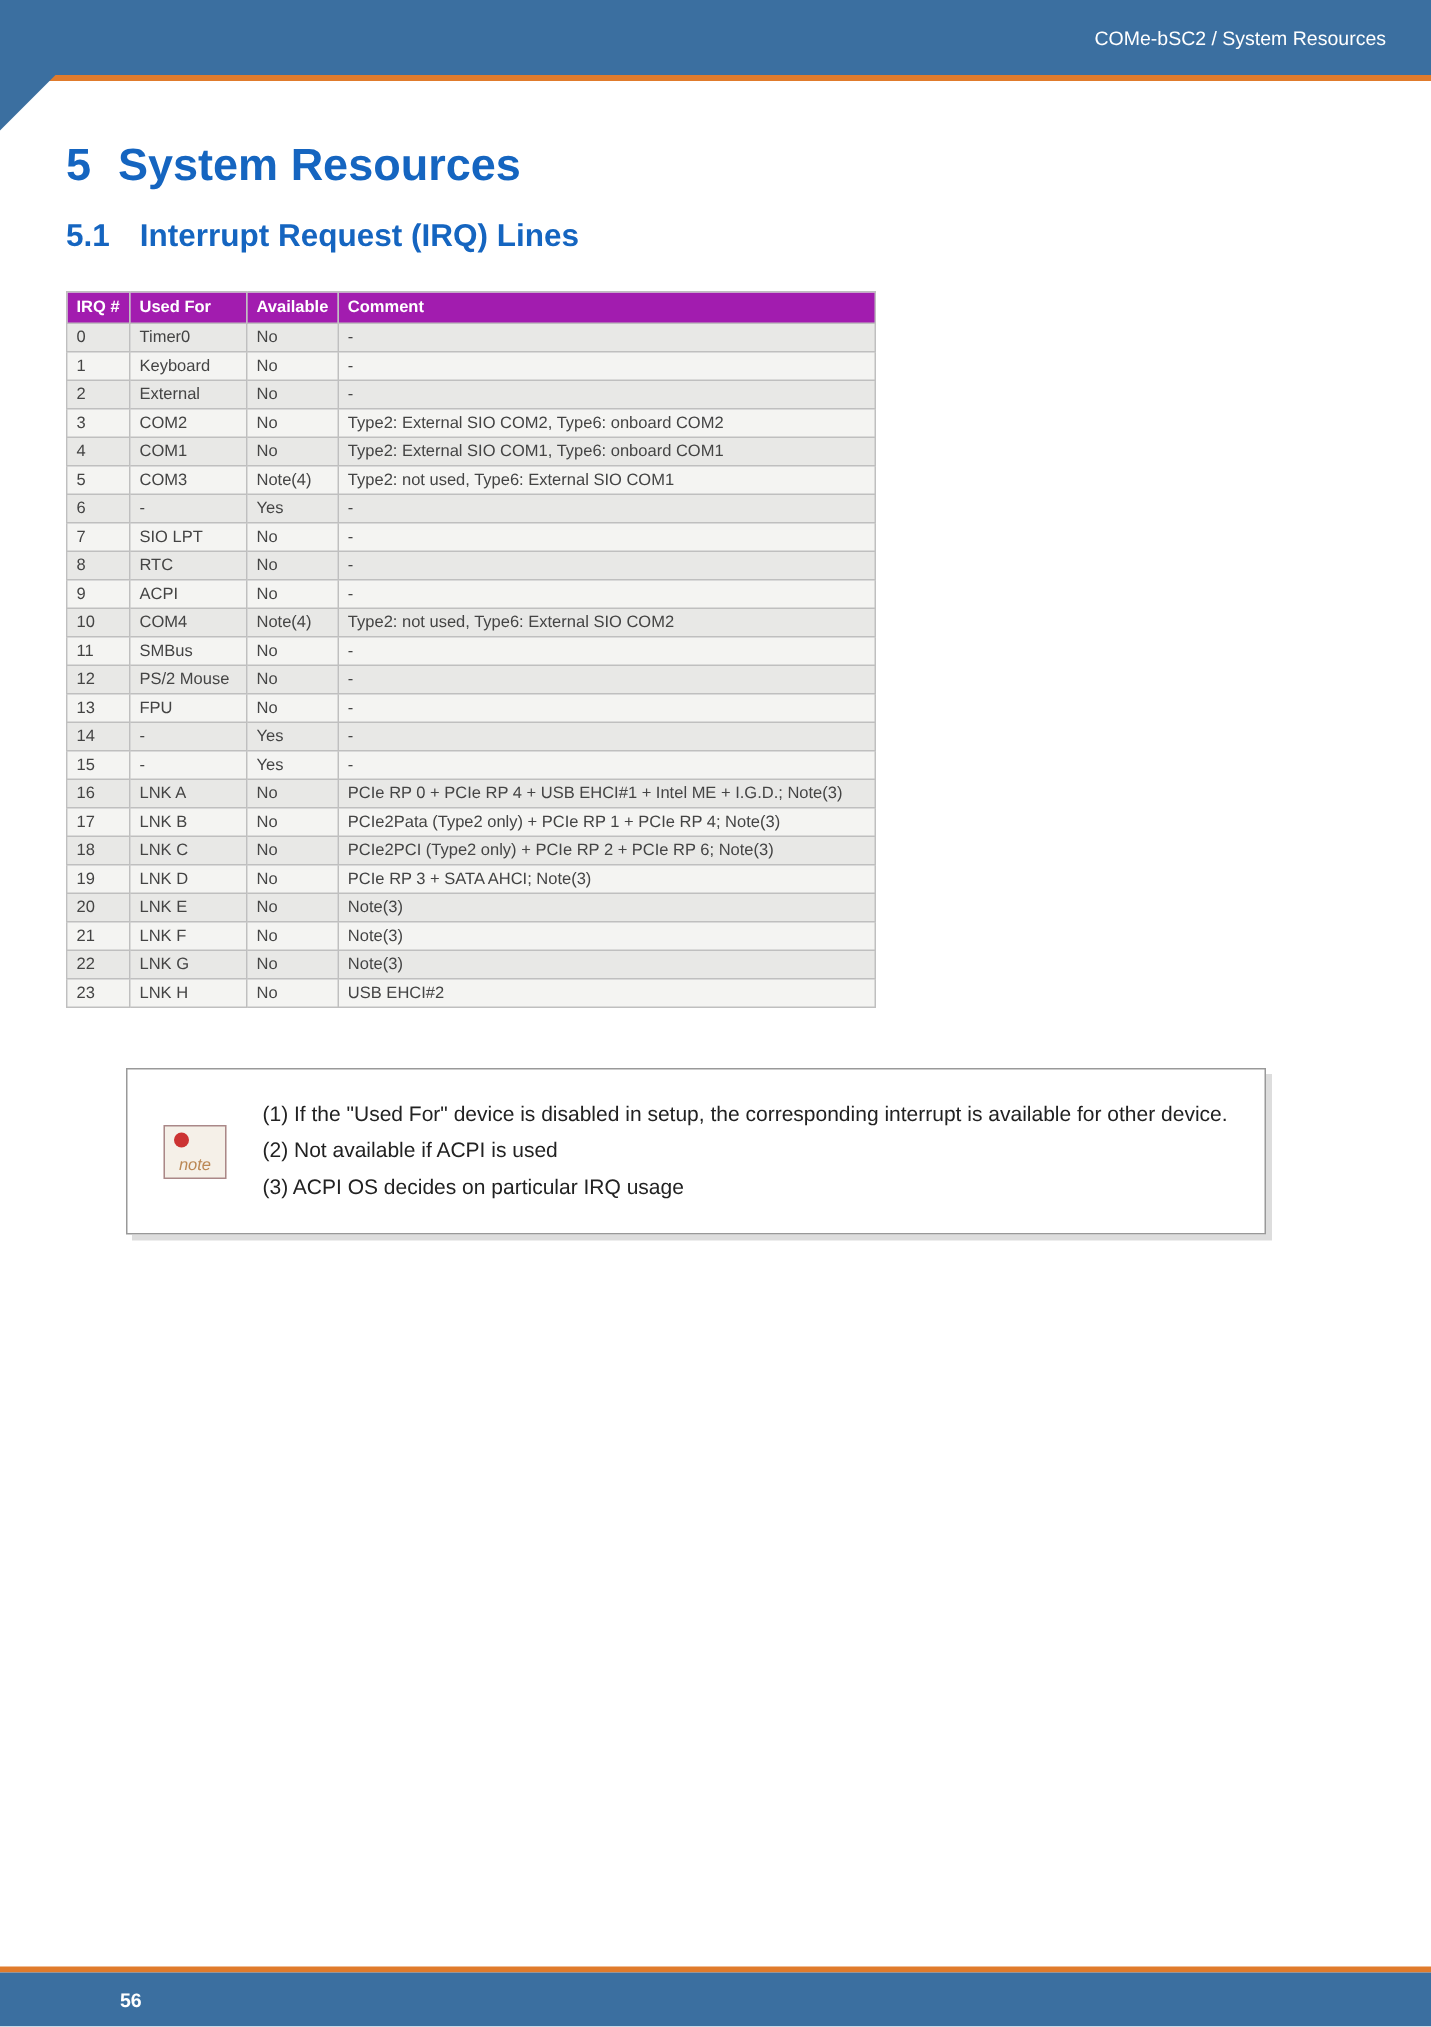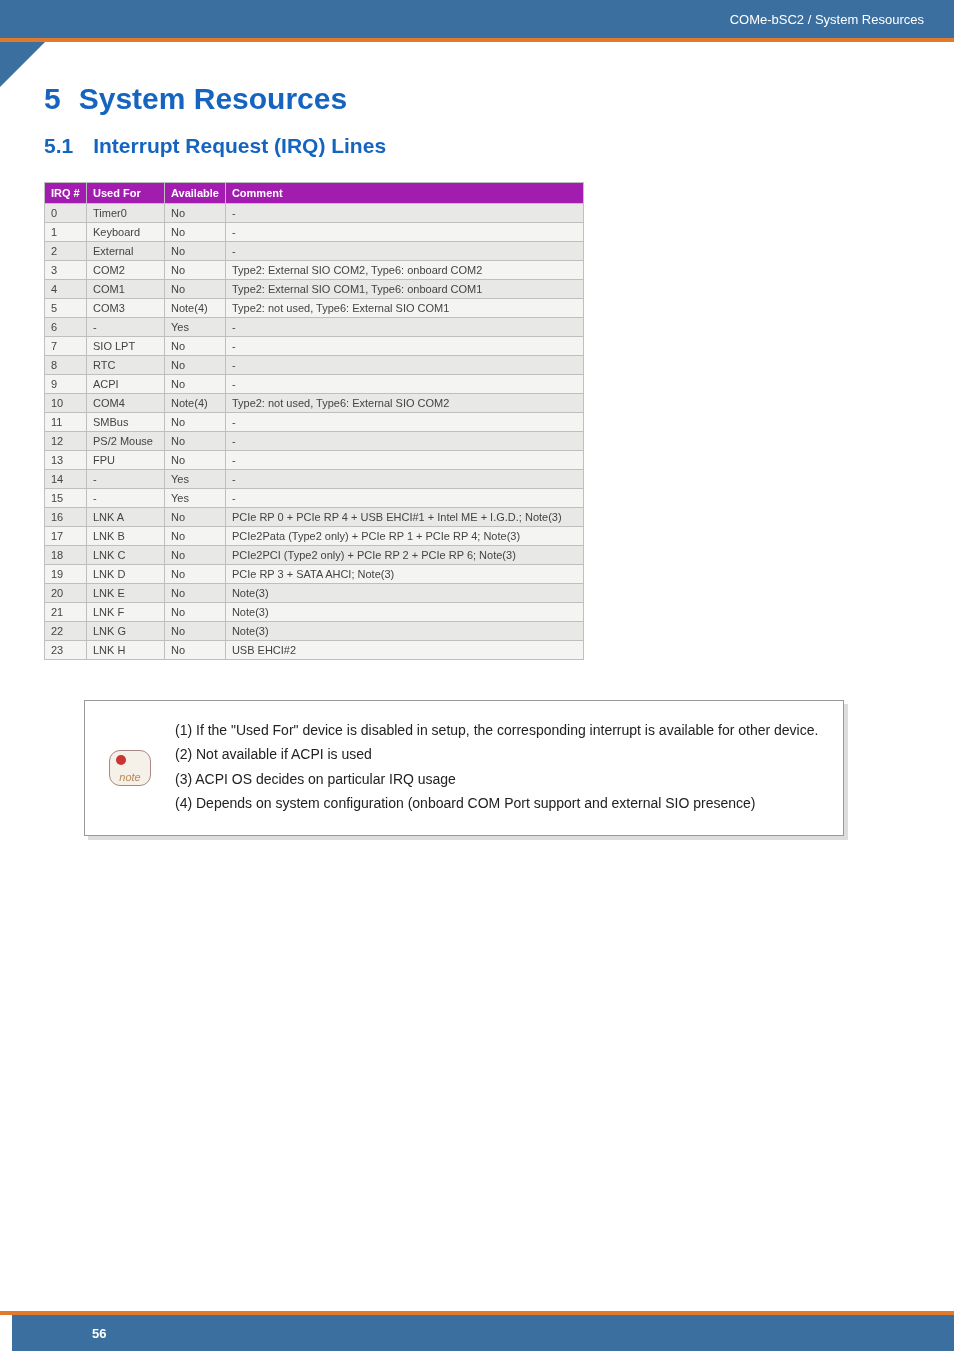--- a/index.html
+++ b/index.html
@@ -6,21 +6,21 @@
   body {
     font-family: "Segoe UI", Tahoma, sans-serif;
     background: #fff;
     width: 954px;
     height: 1351px;
     position: relative;
     color: #333;
   }
   .header-bar {
     background: #3b6fa0;
-    height: 38px;
+    height: 50px;
     display: flex;
     justify-content: flex-end;
     align-items: center;
     padding-right: 30px;
     color: #fff;
     font-size: 13px;
   }
   .orange-strip {
     height: 4px;
     background: #e07b2c;
@@ -87,21 +87,21 @@
   .note-icon-wrap {
     width: 90px;
     display: flex;
     align-items: center;
     justify-content: center;
   }
   .note-icon {
     width: 42px;
     height: 36px;
     border: 1px solid #a88;
-    border-radius: 11px;
+    border-radius: 0;
     background: #f5f0e8;
     position: relative;
     display: flex;
     align-items: flex-end;
     justify-content: center;
     font-size: 11px;
     color: #b85;
     font-style: italic;
     padding-bottom: 2px;
   }
@@ -120,21 +120,21 @@
     padding: 18px 20px 18px 0;
     font-size: 14px;
     line-height: 1.6;
     color: #222;
   }
   .note-text p { margin-bottom: 2px; }
 
   .footer {
     position: absolute;
     bottom: 0;
-    left: 12px;
+    left: 0;
     right: 0;
     height: 36px;
     background: #3b6fa0;
     color: #fff;
     display: flex;
     align-items: center;
     padding-left: 80px;
     font-size: 13px;
     font-weight: 700;
   }
@@ -326,21 +326,20 @@
   <div class="note-box">
     <div class="note-icon-wrap">
       <div class="note-icon">
         <span>note</span>
       </div>
     </div>
     <div class="note-text">
       <p>(1) If the "Used For" device is disabled in setup, the corresponding interrupt is available for other device.</p>
       <p>(2) Not available if ACPI is used</p>
       <p>(3) ACPI OS decides on particular IRQ usage</p>
-      <p>(4) Depends on system configuration (onboard COM Port support and external SIO presence)</p>
     </div>
   </div>
 
 </div>
 
 <div class="footer-strip"></div>
 <div class="footer">
   <span>56</span>
 </div>
 

